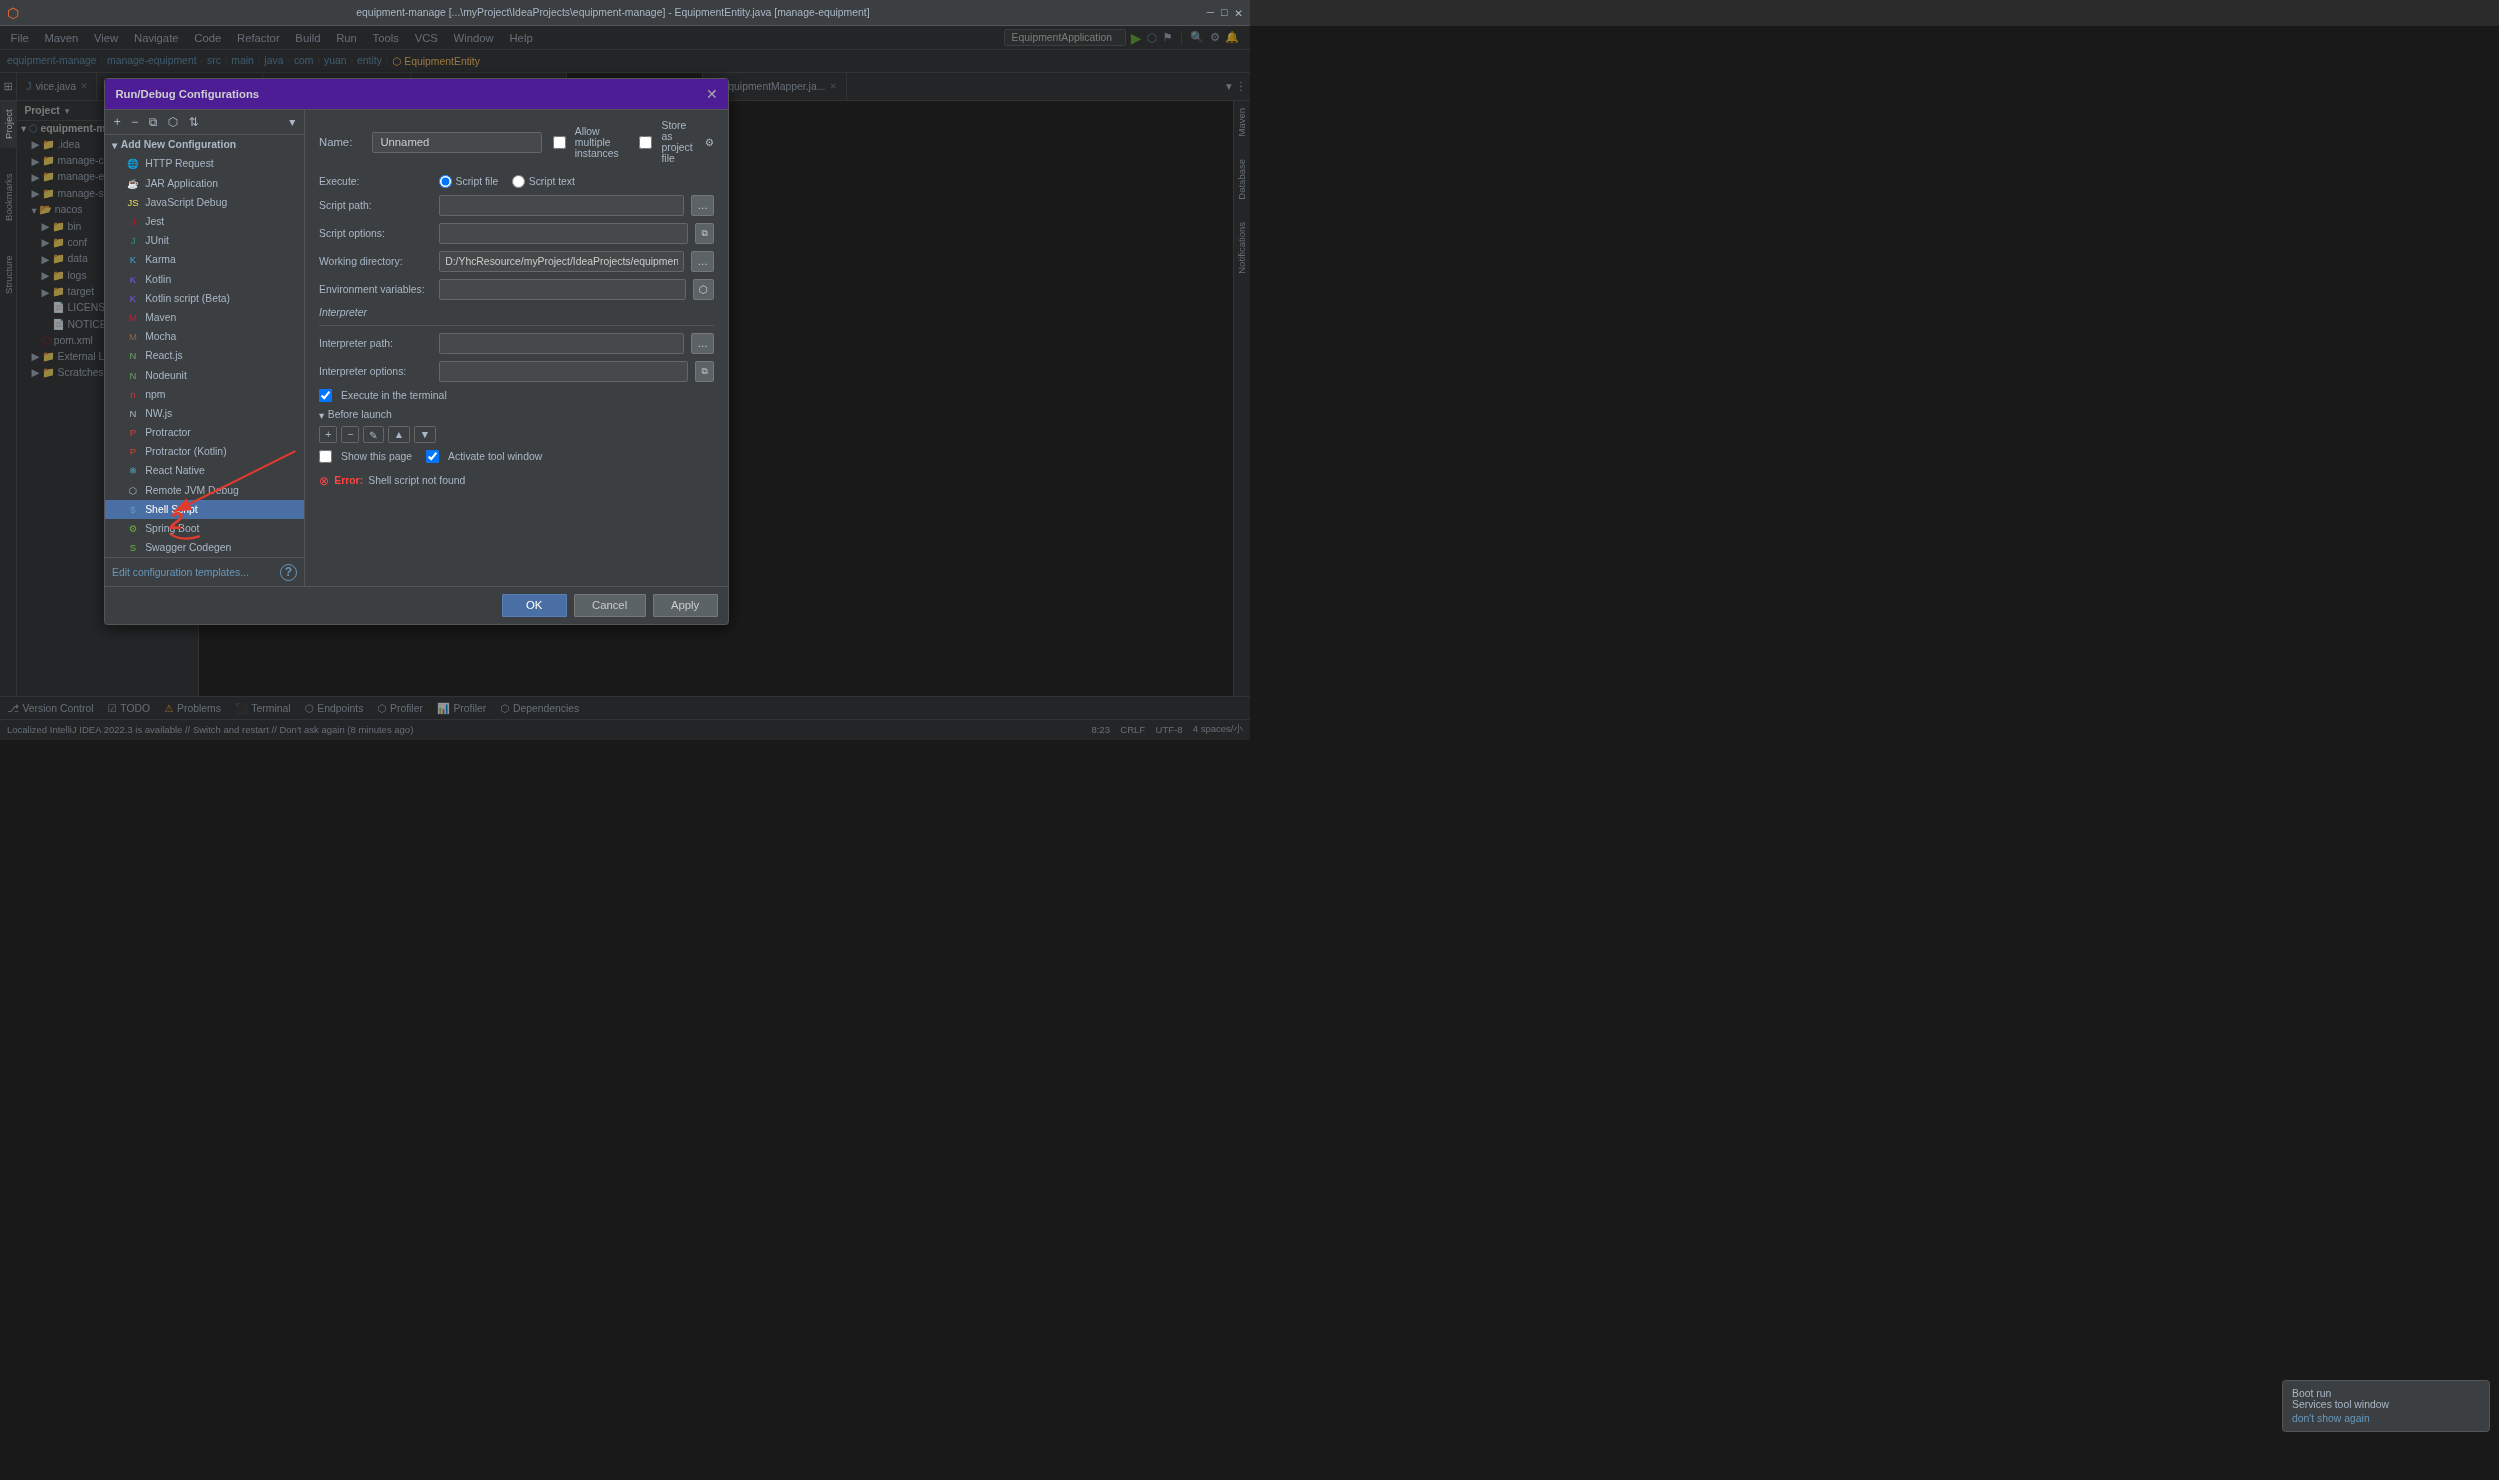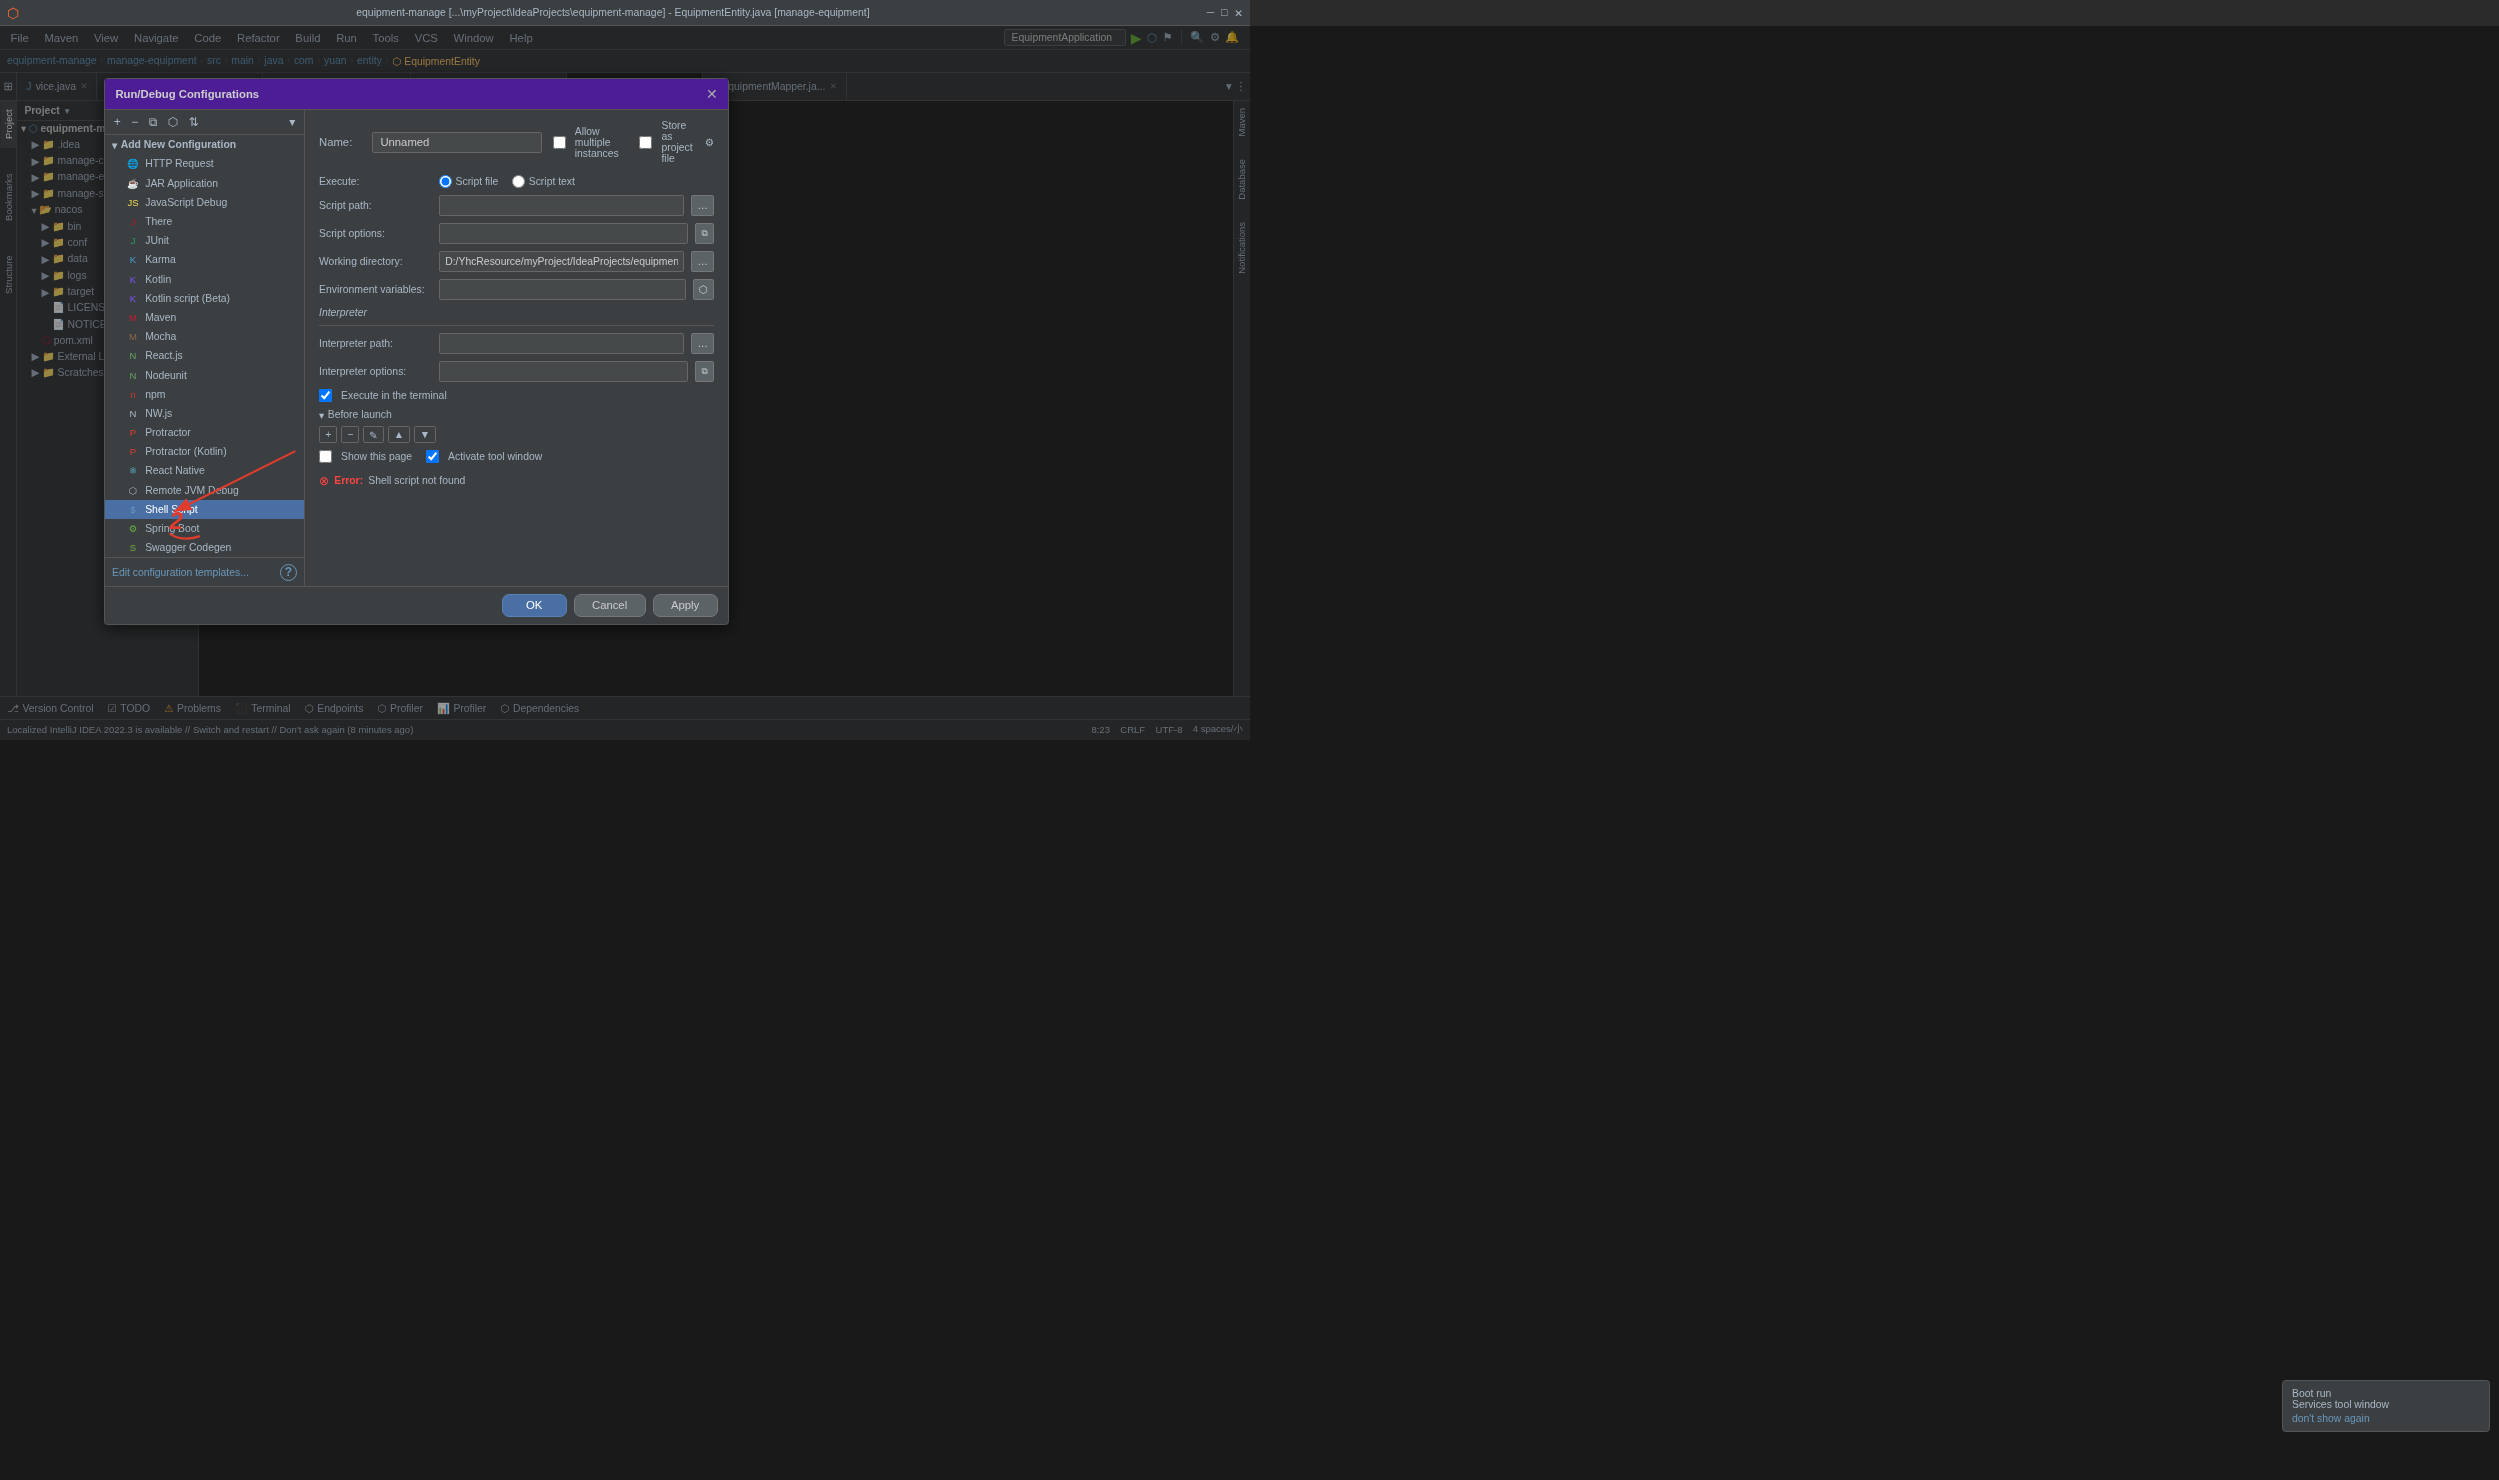--- a/index.html
+++ b/index.html
@@ -445,21 +445,21 @@
       justify-content: flex-end;
       gap: 7px;
     }
     .dialog-footer-btn {
       background: #5c6366;
       border: 0.9px solid #777;
       color: #ccc;
       padding: 4.3px 17.4px;
       cursor: pointer;
       font-size: 11.3px;
-      border-radius: 7px;
+      border-radius: 1px;
       min-width: 65px;
     }
     .dialog-footer-btn.primary {
       background: #4a6fa5;
       border-color: #5a7fb5;
       color: #fff;
     }
     .dropdown-icon { width: 14px; height: 14px; display: flex; align-items: center; justify-content: center; font-size: 9.5px; }
 
     
@@ -793,21 +793,21 @@
           <div class="config-item">
             <span class="dropdown-icon" style="color:#e8a838;">☕</span>
             <span>JAR Application</span>
           </div>
           <div class="config-item">
             <span class="dropdown-icon" style="color:#f0db4f;">JS</span>
             <span>JavaScript Debug</span>
           </div>
           <div class="config-item">
             <span class="dropdown-icon" style="color:#c21325;">J</span>
-            <span>There</span>
+            <span>Jest</span>
           </div>
           <div class="config-item">
             <span class="dropdown-icon" style="color:#25a162;">J</span>
             <span>JUnit</span>
           </div>
           <div class="config-item">
             <span class="dropdown-icon" style="color:#429fd9;">K</span>
             <span>Karma</span>
           </div>
           <div class="config-item">

